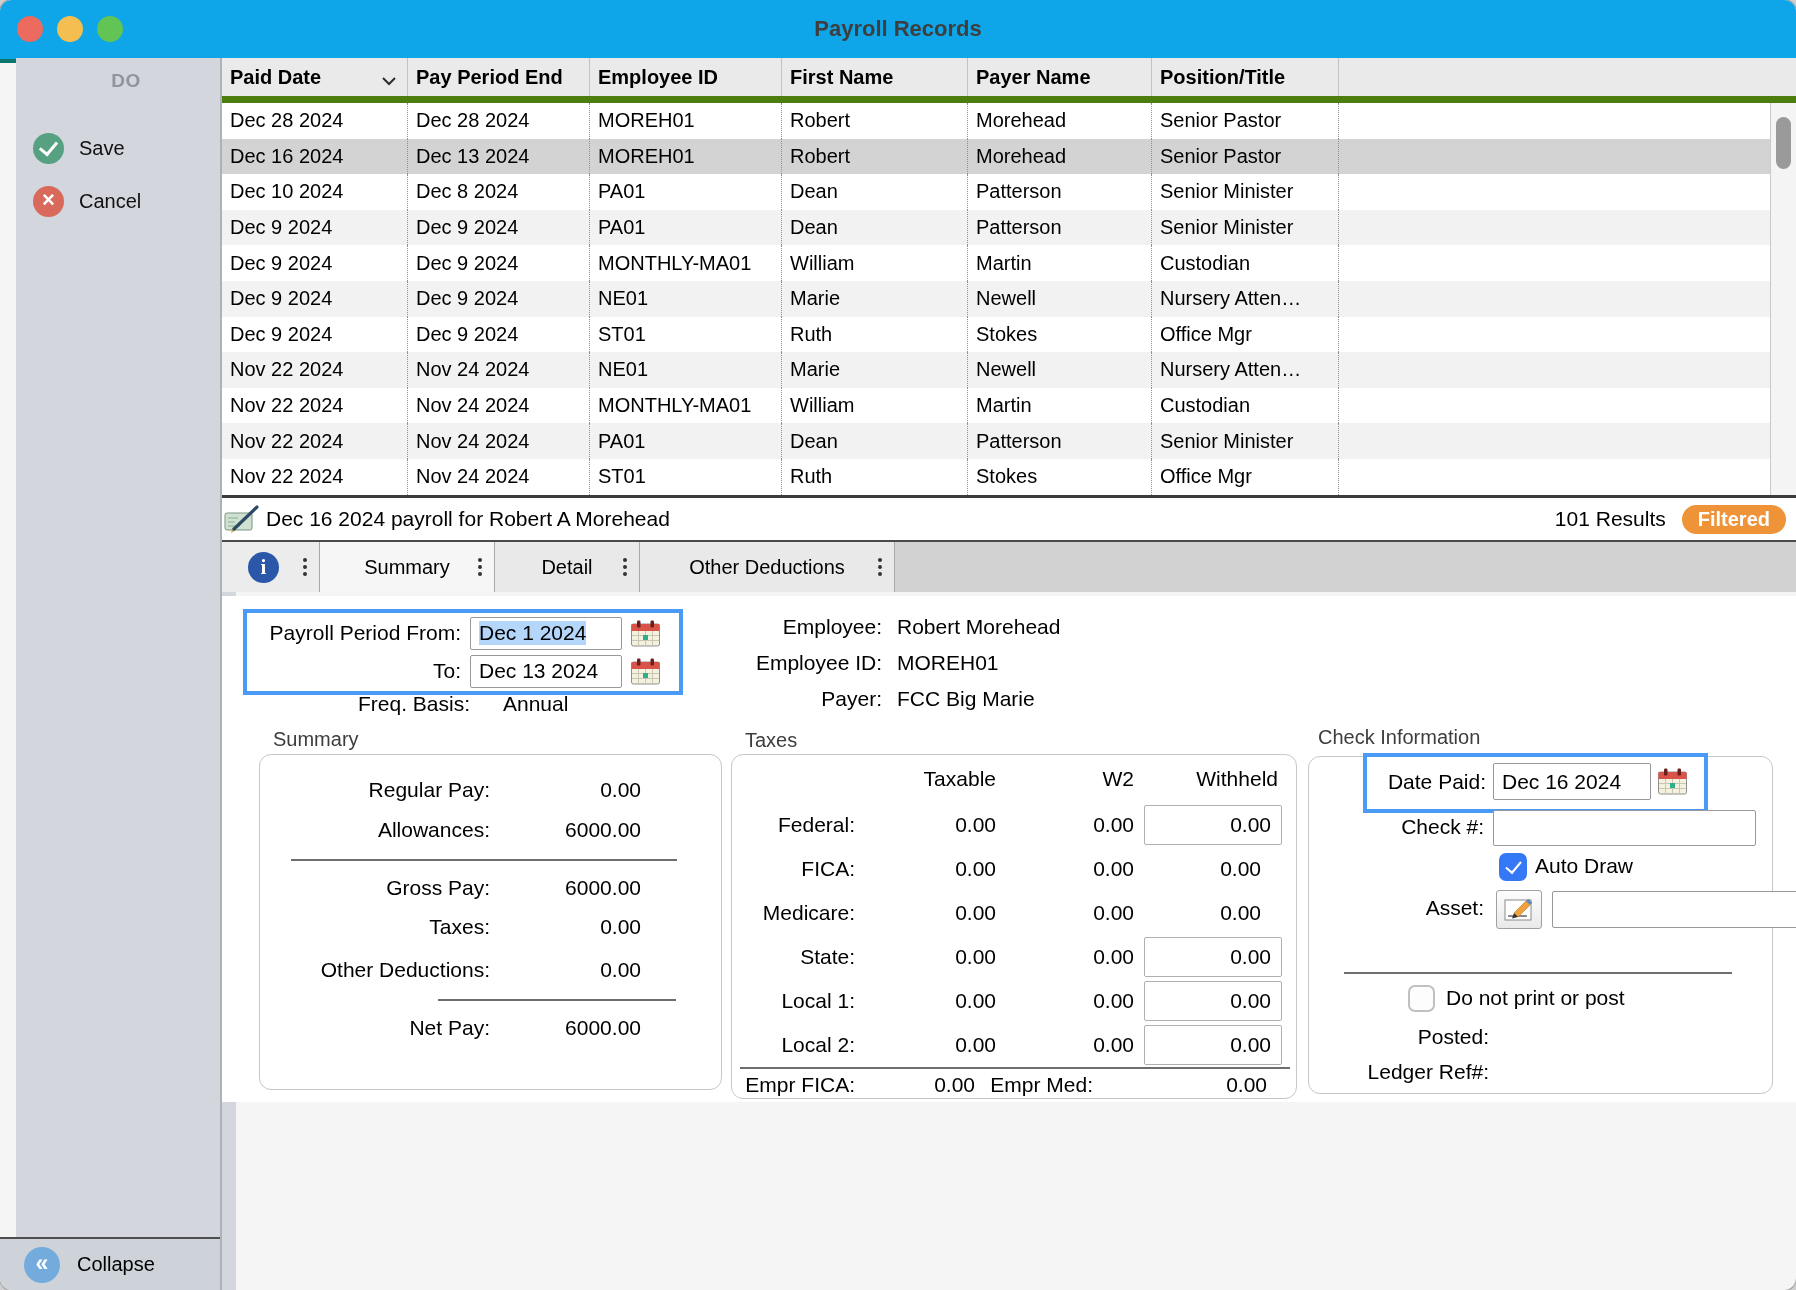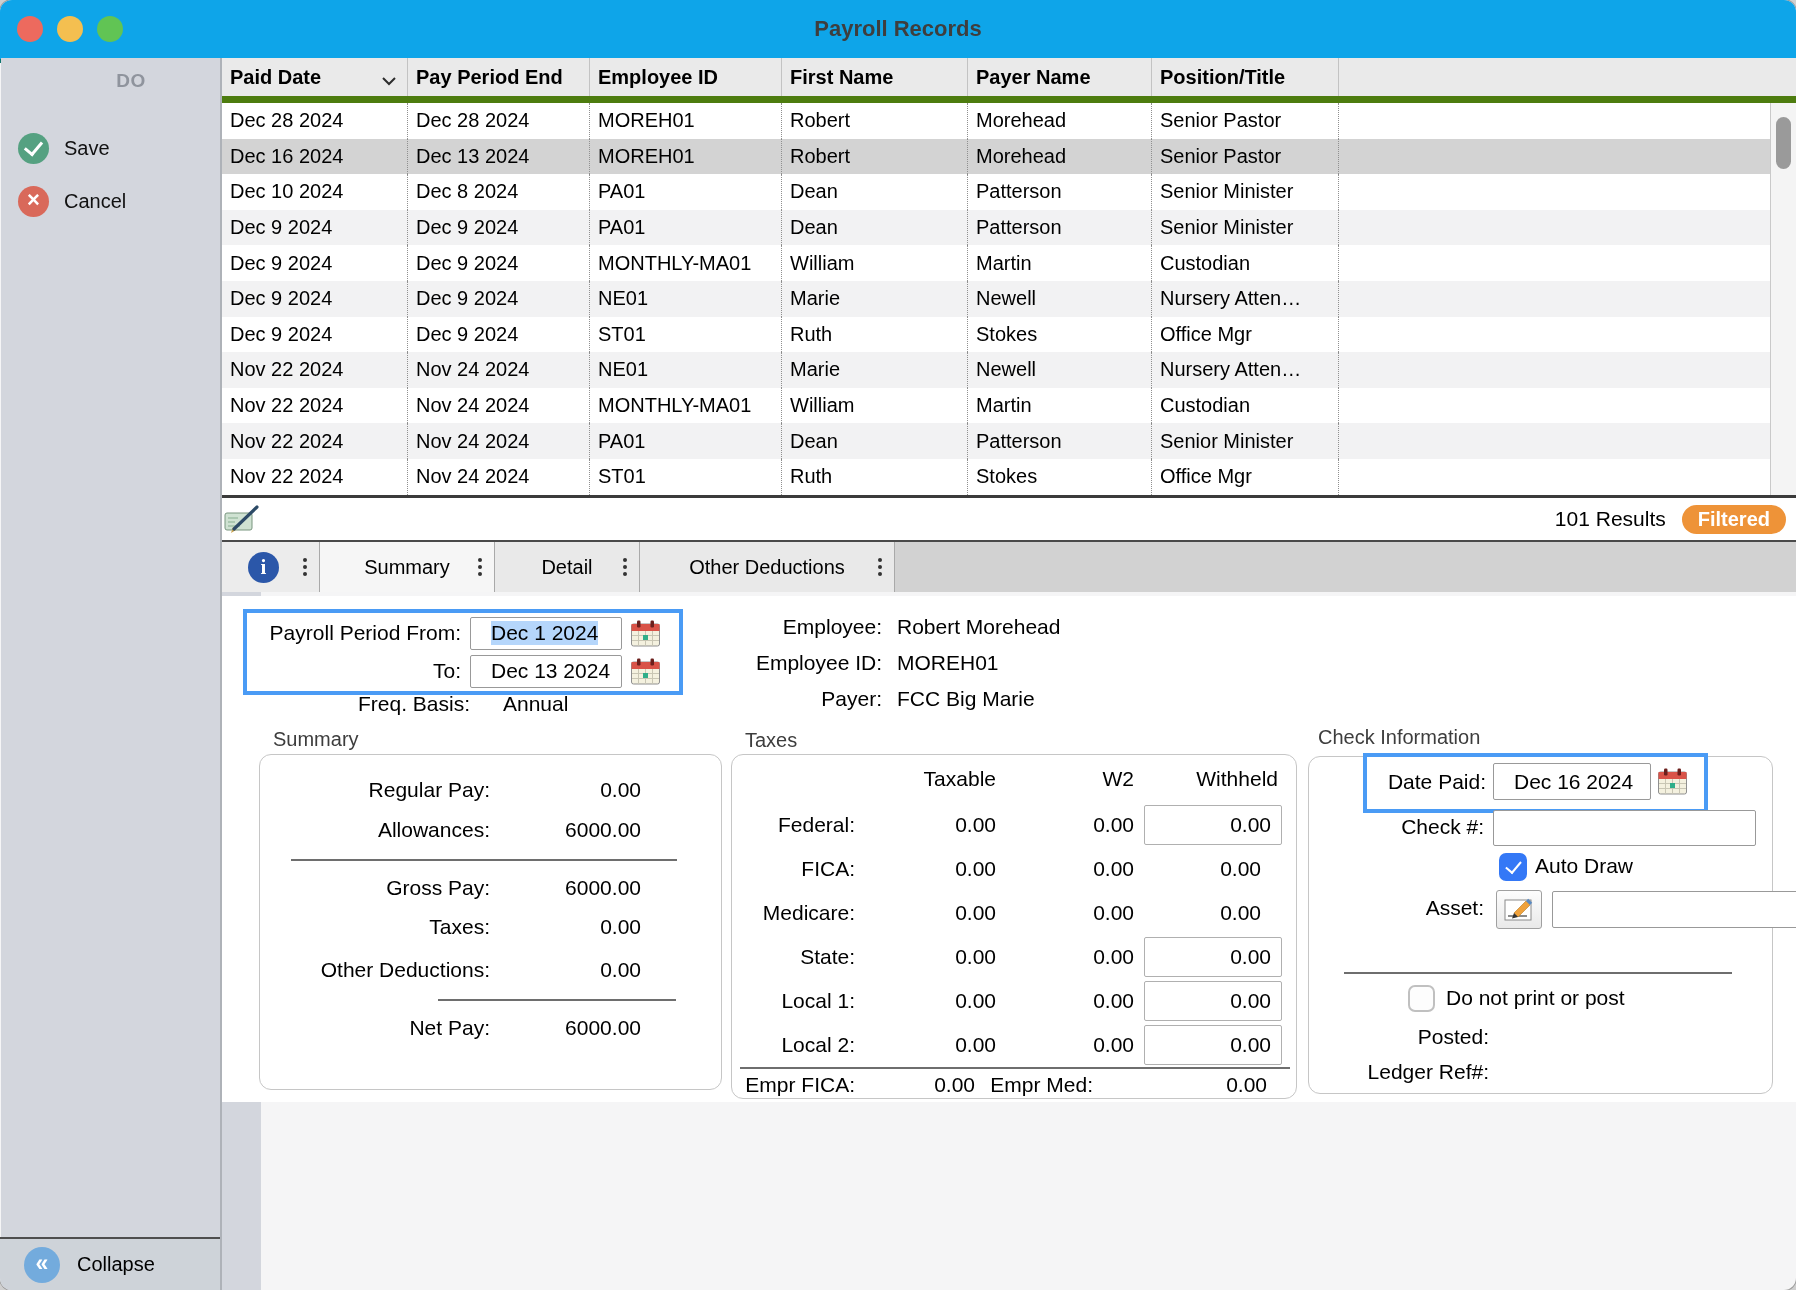--- a/index.html
+++ b/index.html
@@ -11,21 +11,21 @@
   
   .titlebar{left:0;top:0;width:1796px;height:63px;background:#0ea5e9;border-bottom:4px solid #0f766e;box-sizing:border-box;}
   .tl{width:26px;height:26px;border-radius:50%;top:16px;}
   .tl.red{left:17px;background:#ed6a5e;}
   .tl.yellow{left:57px;background:#f4bf50;}
   .tl.green{left:97px;background:#61c454;}
   .win-title{left:0;top:0;width:100%;height:58px;line-height:58px;text-align:center;
              font-size:22px;font-weight:bold;color:#3e3e3e;}
 
   
-  .sidebar{left:1px;top:58px;width:220px;height:1232px;background:#d3d6dd;padding-left:40px;}
+  .sidebar{left:16px;top:58px;width:220px;height:1232px;background:#d3d6dd;}
   .side-hairline{left:220px;top:58px;width:2px;height:1232px;background:#aeb2b8;}
   .do-label{left:0;top:12px;width:100%;text-align:center;font-size:19px;font-weight:bold;
             letter-spacing:.5px;color:#8f949d;}
   .side-row{left:0;width:220px;height:36px;display:flex;align-items:center;}
   .side-row .circle{width:31px;height:31px;border-radius:50%;margin-left:17px;
                     display:flex;align-items:center;justify-content:center;flex:0 0 auto;}
   .circle.green{background:#55a181;}
   .circle.red{background:#d9695a;}
   .side-row .lbl{margin-left:15px;font-size:20px;color:#111;}
   .checkmark{width:8px;height:14px;border-right:3px solid #fff;border-bottom:3px solid #fff;
@@ -78,21 +78,21 @@
   .seg-fill{flex:1;border-right:none;background:#d2d2d2;}
   .vdots{position:absolute;right:12px;top:23px;width:4px;height:4px;border-radius:50%;
          background:#333;box-shadow:0 -7px 0 #333,0 7px 0 #333;}
   .info-circle{width:31px;height:31px;border-radius:50%;background:#2b57a9;color:#fff;
                display:flex;align-items:center;justify-content:center;
                font-family:"Liberation Serif",serif;font-size:21px;font-weight:bold;margin-right:14px;}
 
   
   .content{left:222px;top:596px;width:1574px;height:506px;background:#fff;}
   .field{box-sizing:border-box;background:#fff;border:1px solid #999;border-radius:2px;
-         font-size:21px;display:flex;align-items:center;padding-left:20px;white-space:nowrap;}
+         font-size:21px;display:flex;align-items:center;padding-left:8px;white-space:nowrap;}
   .seltext{background:#b5d6fb;}
   .flabel{font-size:21px;white-space:nowrap;}
   .period-box{left:21px;top:13px;width:440px;height:86px;border:4px solid #4a9bf5;
               box-sizing:border-box;background:#fff;}
   .pp-row{display:flex;align-items:center;height:36px;margin-top:2px;}
   .pp-label{width:223px;text-align:right;padding-right:9px;box-sizing:border-box;font-size:21px;}
   .pp-field{width:152px;height:33px;}
   .cal{margin-left:8px;flex:0 0 auto;}
   .freq-label{left:0;top:96px;width:248px;text-align:right;font-size:21px;}
   .freq-value{left:281px;top:96px;font-size:21px;}
@@ -300,20 +300,21 @@
 
   <div class="abs statusbar">
     <svg width="36" height="30" viewBox="0 0 36 30">
       <rect x="1" y="9" width="27" height="17" rx="2" fill="#cfe2d2" stroke="#79957f"></rect>
       <line x1="4" y1="14" x2="14" y2="14" stroke="#9fbfa6" stroke-width="1.5"></line>
       <line x1="4" y1="18" x2="11" y2="18" stroke="#9fbfa6" stroke-width="1.5"></line>
       <line x1="4" y1="22" x2="16" y2="22" stroke="#9fbfa6" stroke-width="1.5"></line>
       <polygon points="7,29 12,26 9,23" fill="#c8a24e"></polygon>
       <line x1="10" y1="25" x2="33" y2="3" stroke="#2c4a66" stroke-width="3.2" stroke-linecap="round"></line>
     </svg>
+    <span class="rec-title">Dec 16 2024 payroll for Robert A Morehead</span>
     <span class="spacer"></span>
     <span class="results">101 Results</span>
     <span class="badge">Filtered</span>
   </div>
 
   <div class="abs tabbar">
     <div class="seg seg0">
       <span class="info-circle">i</span>
       <span class="vdots"></span>
     </div>

